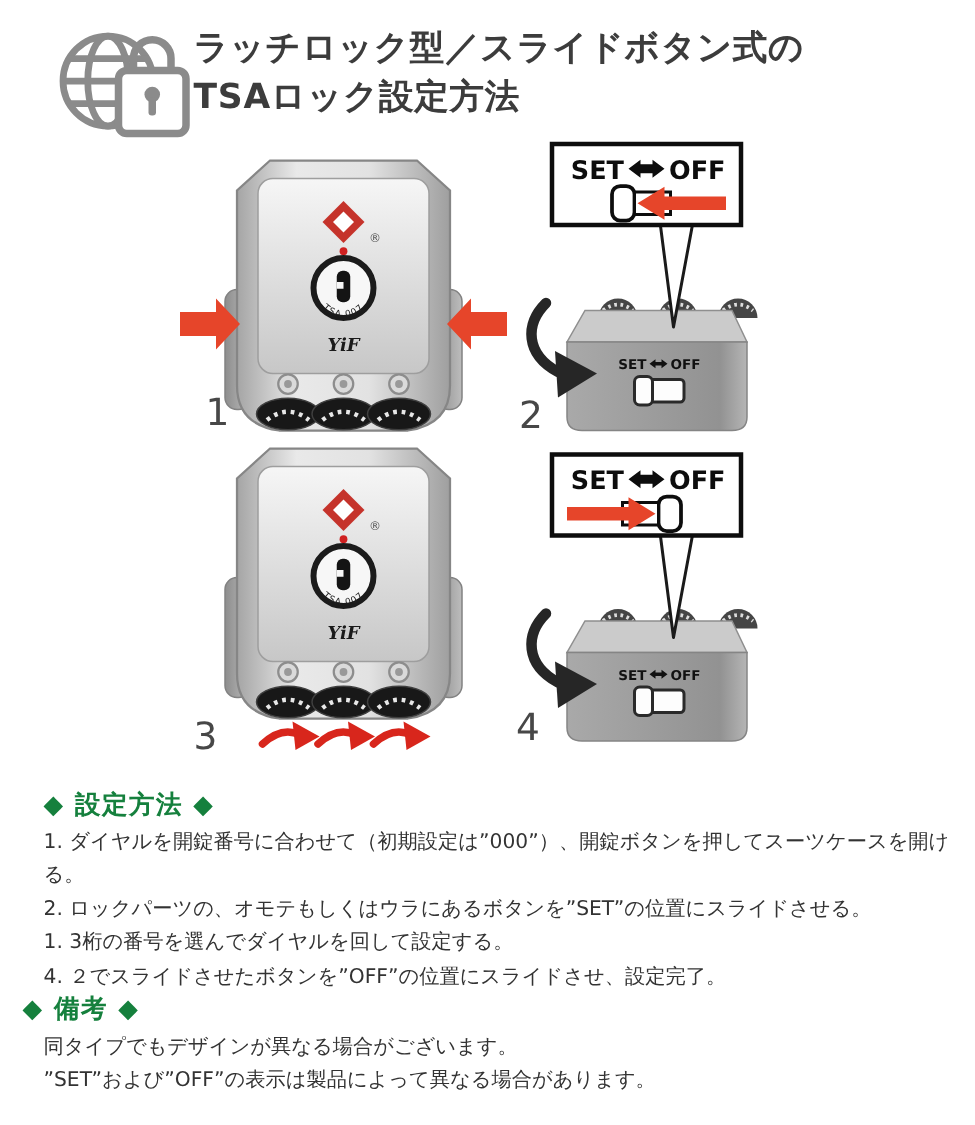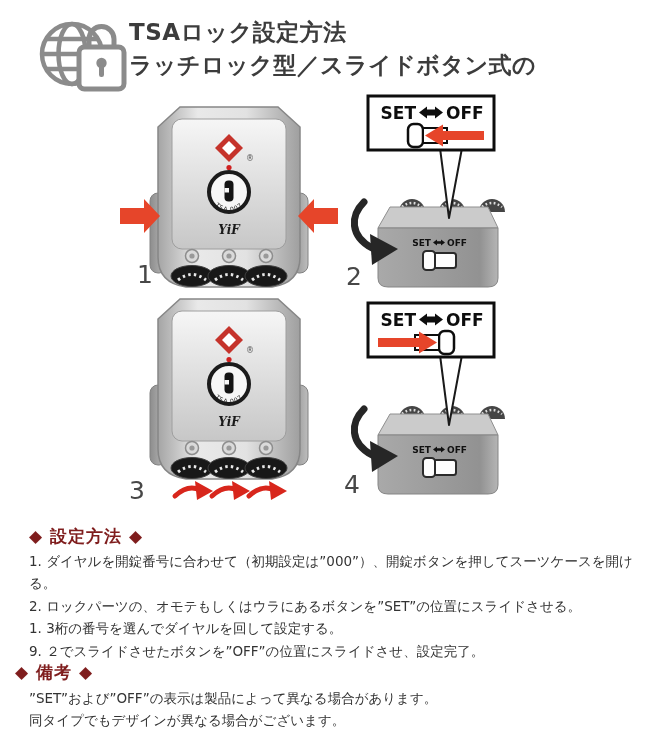--- a/index.html
+++ b/index.html
@@ -2,21 +2,21 @@
 <html><head>
 <meta charset="utf-8">
 <style>
   html,body{margin:0;padding:0;background:#fff;}
   .page{position:relative;width:650px;height:750px;background:#fff;overflow:hidden;
         font-family:"DejaVu Sans","Liberation Sans",sans-serif;}
   .abs{position:absolute;}
   .title-block{left:129px;top:16px;width:500px;}
   .title-line{font-size:23px;font-weight:bold;color:#3c3c3c;line-height:33px;letter-spacing:0.5px;}
   .step-num{font-size:25px;color:#474747;font-weight:400;}
-  .sec-heading{font-size:17px;font-weight:bold;color:#7f1d1d;letter-spacing:1px;}
+  .sec-heading{font-size:17px;font-weight:bold;color:#15803d;letter-spacing:1px;}
   .body-text{font-size:13.5px;color:#333;line-height:22.4px;}
   svg text{font-family:"DejaVu Sans","Liberation Sans",sans-serif;}
   .brandtxt{font-family:"DejaVu Serif","Liberation Serif",serif;}
 </style>
 </head>
 <body>
 
 <div class="page">
 
   <svg width="0" height="0" style="position:absolute">
@@ -50,22 +50,22 @@
       <path d="M9 26 H63 M6 41 H44 M9 56 H63"></path>
     </g>
     <g>
       <path d="M53 36 v-10 a12.5 12.5 0 0 1 25 0 v10" fill="none" stroke="#8b8b8b" stroke-width="5"></path>
       <rect x="43" y="34" width="45" height="42" rx="5.5" fill="#fff" stroke="#8b8b8b" stroke-width="5"></rect>
       <circle cx="65.5" cy="50" r="5.2" fill="#8b8b8b"></circle>
       <rect x="63" y="52" width="5" height="12" rx="2.2" fill="#8b8b8b"></rect>
     </g>
   </svg>
   <div class="abs title-block">
+    <div class="title-line">ラッチロック型／スライドボタン式の</div>
     <div class="title-line">TSAロック設定方法</div>
-    <div class="title-line">ラッチロック型／スライドボタン式の</div>
   </div>
 
   <svg class="abs" style="left:118px;top:103px" width="222" height="192" viewBox="0 0 222 192">
     <rect x="32" y="90" width="17" height="80" rx="8" fill="url(#gLatch)" stroke="#828282"></rect>
     <rect x="173" y="90" width="17" height="80" rx="8" fill="url(#gLatch)" stroke="#828282"></rect>
     <path d="M62 4 L160 4 L182 24 L182 154 Q182 180 154 184 L68 184 Q40 180 40 154 L40 24 Z" fill="url(#gBody)" stroke="#868686" stroke-width="1.5"></path>
     <rect x="54" y="16" width="114" height="130" rx="10" fill="url(#gPlate)" stroke="#9e9e9e"></rect>
     <g transform="translate(111,45)">
       <path d="M0 -14 L14 0 L0 14 L-14 0 Z" fill="#c5332b"></path>
       <path d="M0 -7 L7 0 L0 7 L-7 0 Z" fill="#fff"></path>
@@ -240,22 +240,22 @@
   <div class="abs step-num" style="left:137px;top:260px">1</div>
   <div class="abs step-num" style="left:346px;top:262px">2</div>
   <div class="abs step-num" style="left:129px;top:476px">3</div>
   <div class="abs step-num" style="left:344px;top:470px">4</div>
 
   <div class="abs sec-heading" style="left:29px;top:525px">◆ 設定方法 ◆</div>
   <div class="abs" style="left:29px;top:550px;width:605px">
     <div class="body-text">1. ダイヤルを開錠番号に合わせて（初期設定は”000”）、開錠ボタンを押してスーツケースを開ける。</div>
     <div class="body-text">2. ロックパーツの、オモテもしくはウラにあるボタンを”SET”の位置にスライドさせる。</div>
     <div class="body-text">1. 3桁の番号を選んでダイヤルを回して設定する。</div>
-    <div class="body-text">9. ２でスライドさせたボタンを”OFF”の位置にスライドさせ、設定完了。</div>
+    <div class="body-text">4. ２でスライドさせたボタンを”OFF”の位置にスライドさせ、設定完了。</div>
   </div>
 
   <div class="abs sec-heading" style="left:15px;top:661px">◆ 備考 ◆</div>
   <div class="abs" style="left:29px;top:687px;width:605px">
+    <div class="body-text">同タイプでもデザインが異なる場合がございます。</div>
     <div class="body-text">”SET”および”OFF”の表示は製品によって異なる場合があります。</div>
-    <div class="body-text">同タイプでもデザインが異なる場合がございます。</div>
   </div>
 
 </div>
 
 </body></html>

